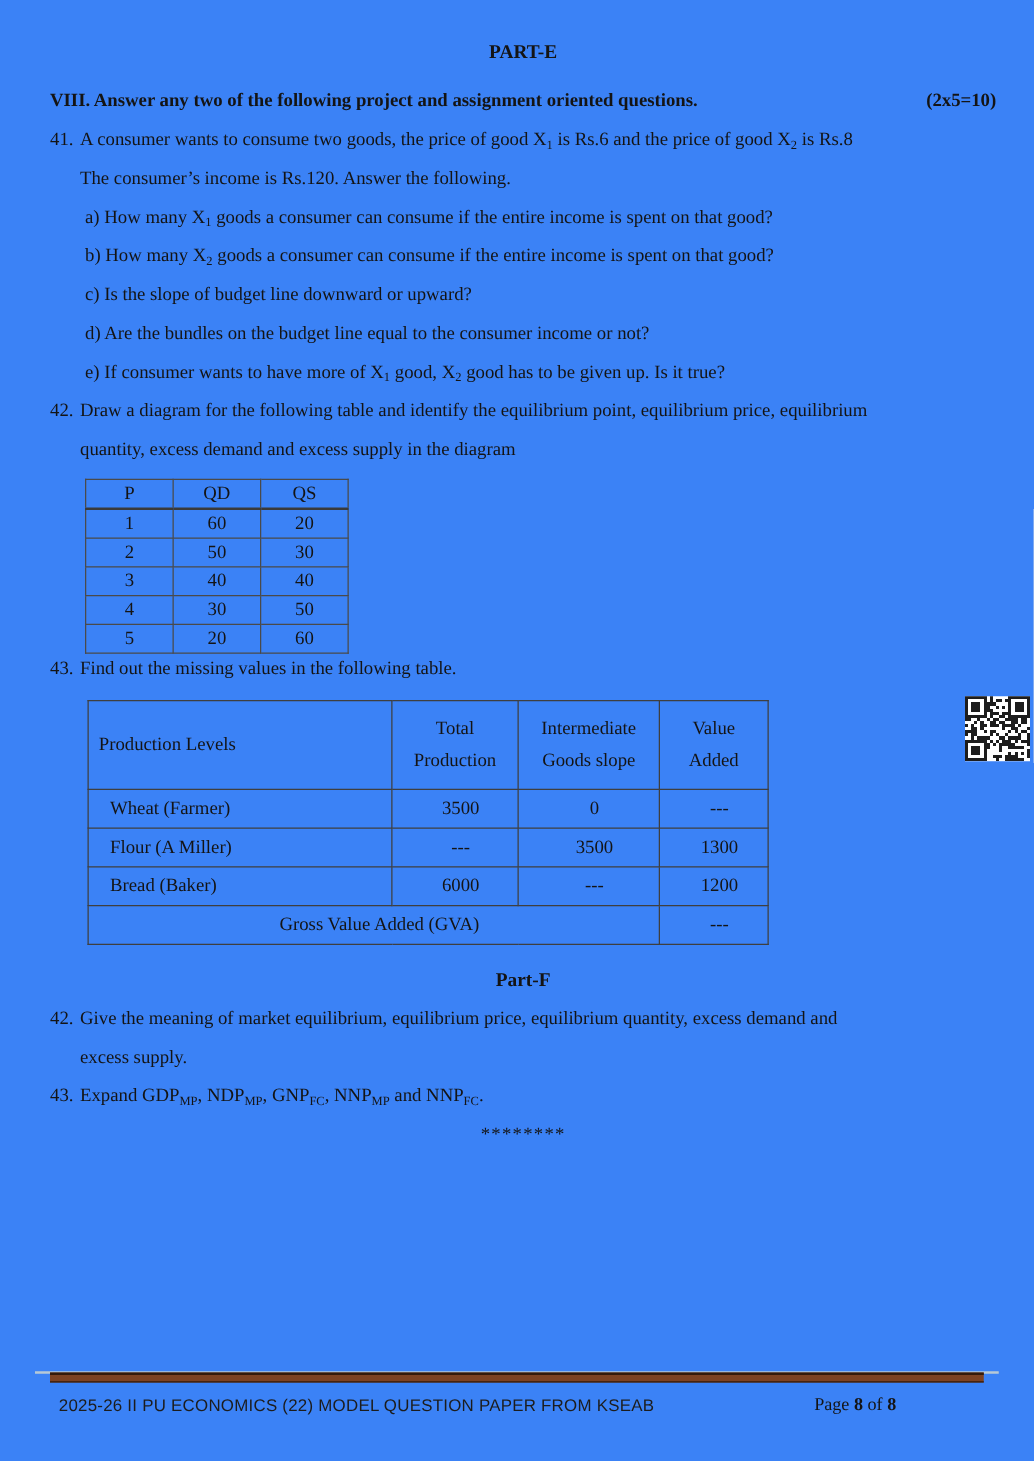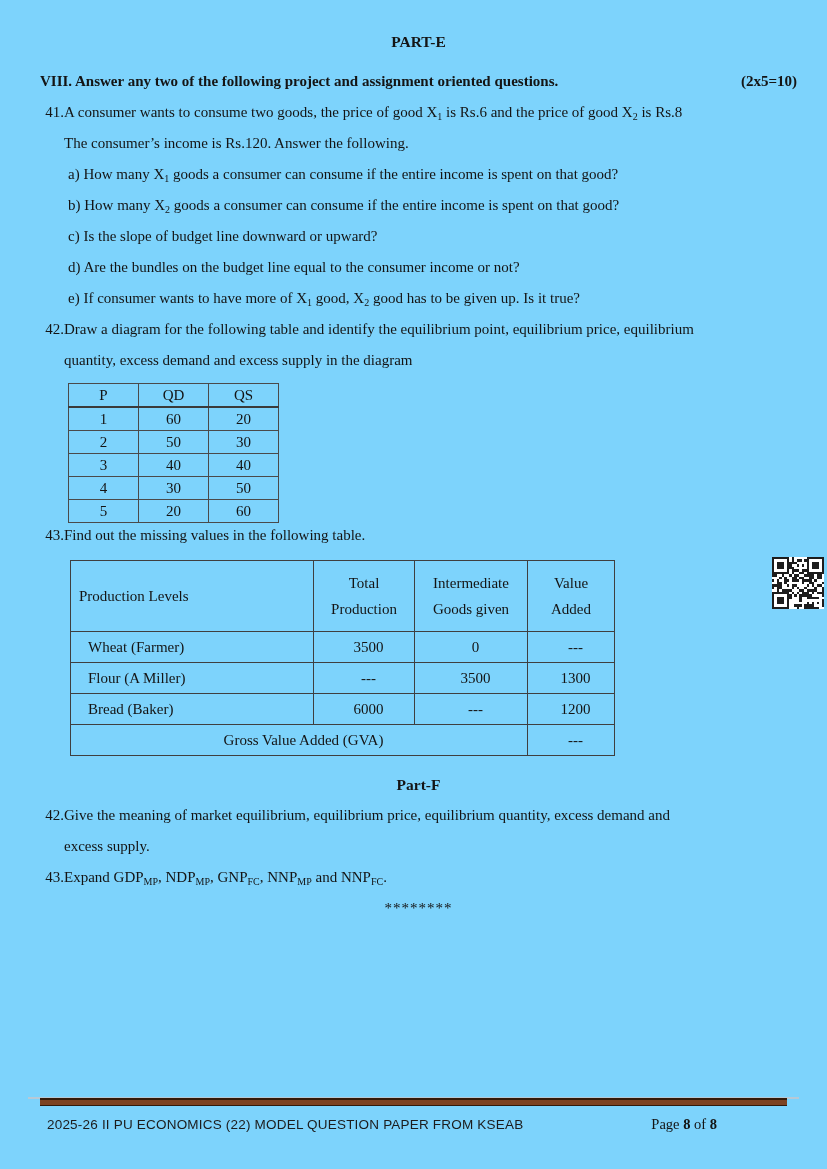--- a/index.html
+++ b/index.html
@@ -1,31 +1,31 @@
 <!DOCTYPE html>
 <html><head>
 <meta charset="utf-8">
 <style>
   html,body{margin:0;padding:0;background:#e8e8e8;}
   .page{
     position:relative;
     width:827px;height:1169px;
-    background:#7dd3fc;
+    background:#3b82f6;
     font-family:"Liberation Serif","DejaVu Serif",serif;
     font-size:15px;color:#141414;
     overflow:hidden;
     margin:0 auto;
   }
   .content{position:absolute;left:40px;top:33px;width:757px;}
   p{margin:0;line-height:17px;white-space:nowrap;}
   .center{text-align:center;}
   .part-title{font-size:15.5px;font-weight:bold;margin-bottom:23px;}
   .section-head{display:flex;justify-content:space-between;font-weight:bold;font-size:15px;margin-bottom:14px;}
   .qline{display:flex;margin-bottom:14px;}
-  .qnum{flex:none;width:24px;text-align:right;}
+  .qnum{flex:none;width:24px;}
   .qtext{flex:1;white-space:nowrap;}
   .cont{padding-left:24px;margin-bottom:14px;}
   .subq{padding-left:28px;margin-bottom:14px;}
   sub{font-size:10px;line-height:0;vertical-align:-3px;}
 
   table{border-collapse:collapse;color:#141414;}
   .t1{margin-left:28px;margin-bottom:4px;}
   .t1 td,.t1 th{border:1.5px solid #4a4a4a;width:69px;height:22px;text-align:center;
       font-weight:normal;font-size:15px;padding:0;}
   .t1 thead th{border-bottom:2.5px solid #3a3a3a;}
@@ -122,21 +122,21 @@
     <div class="qline" style="margin-bottom:0;">
       <span class="qnum">43.</span>
       <span class="qtext">Find out the missing values in the following table.</span>
     </div>
 
     <table class="t2">
       <thead>
         <tr>
           <th class="c1 left">Production Levels</th>
           <th class="c2">Total Production</th>
-          <th class="c3">Intermediate Goods given</th>
+          <th class="c3">Intermediate Goods slope</th>
           <th class="c4">Value Added</th>
         </tr>
       </thead>
       <tbody>
         <tr>
           <td class="left">Wheat (Farmer)</td>
           <td>3500</td>
           <td>0</td>
           <td>---</td>
         </tr>

